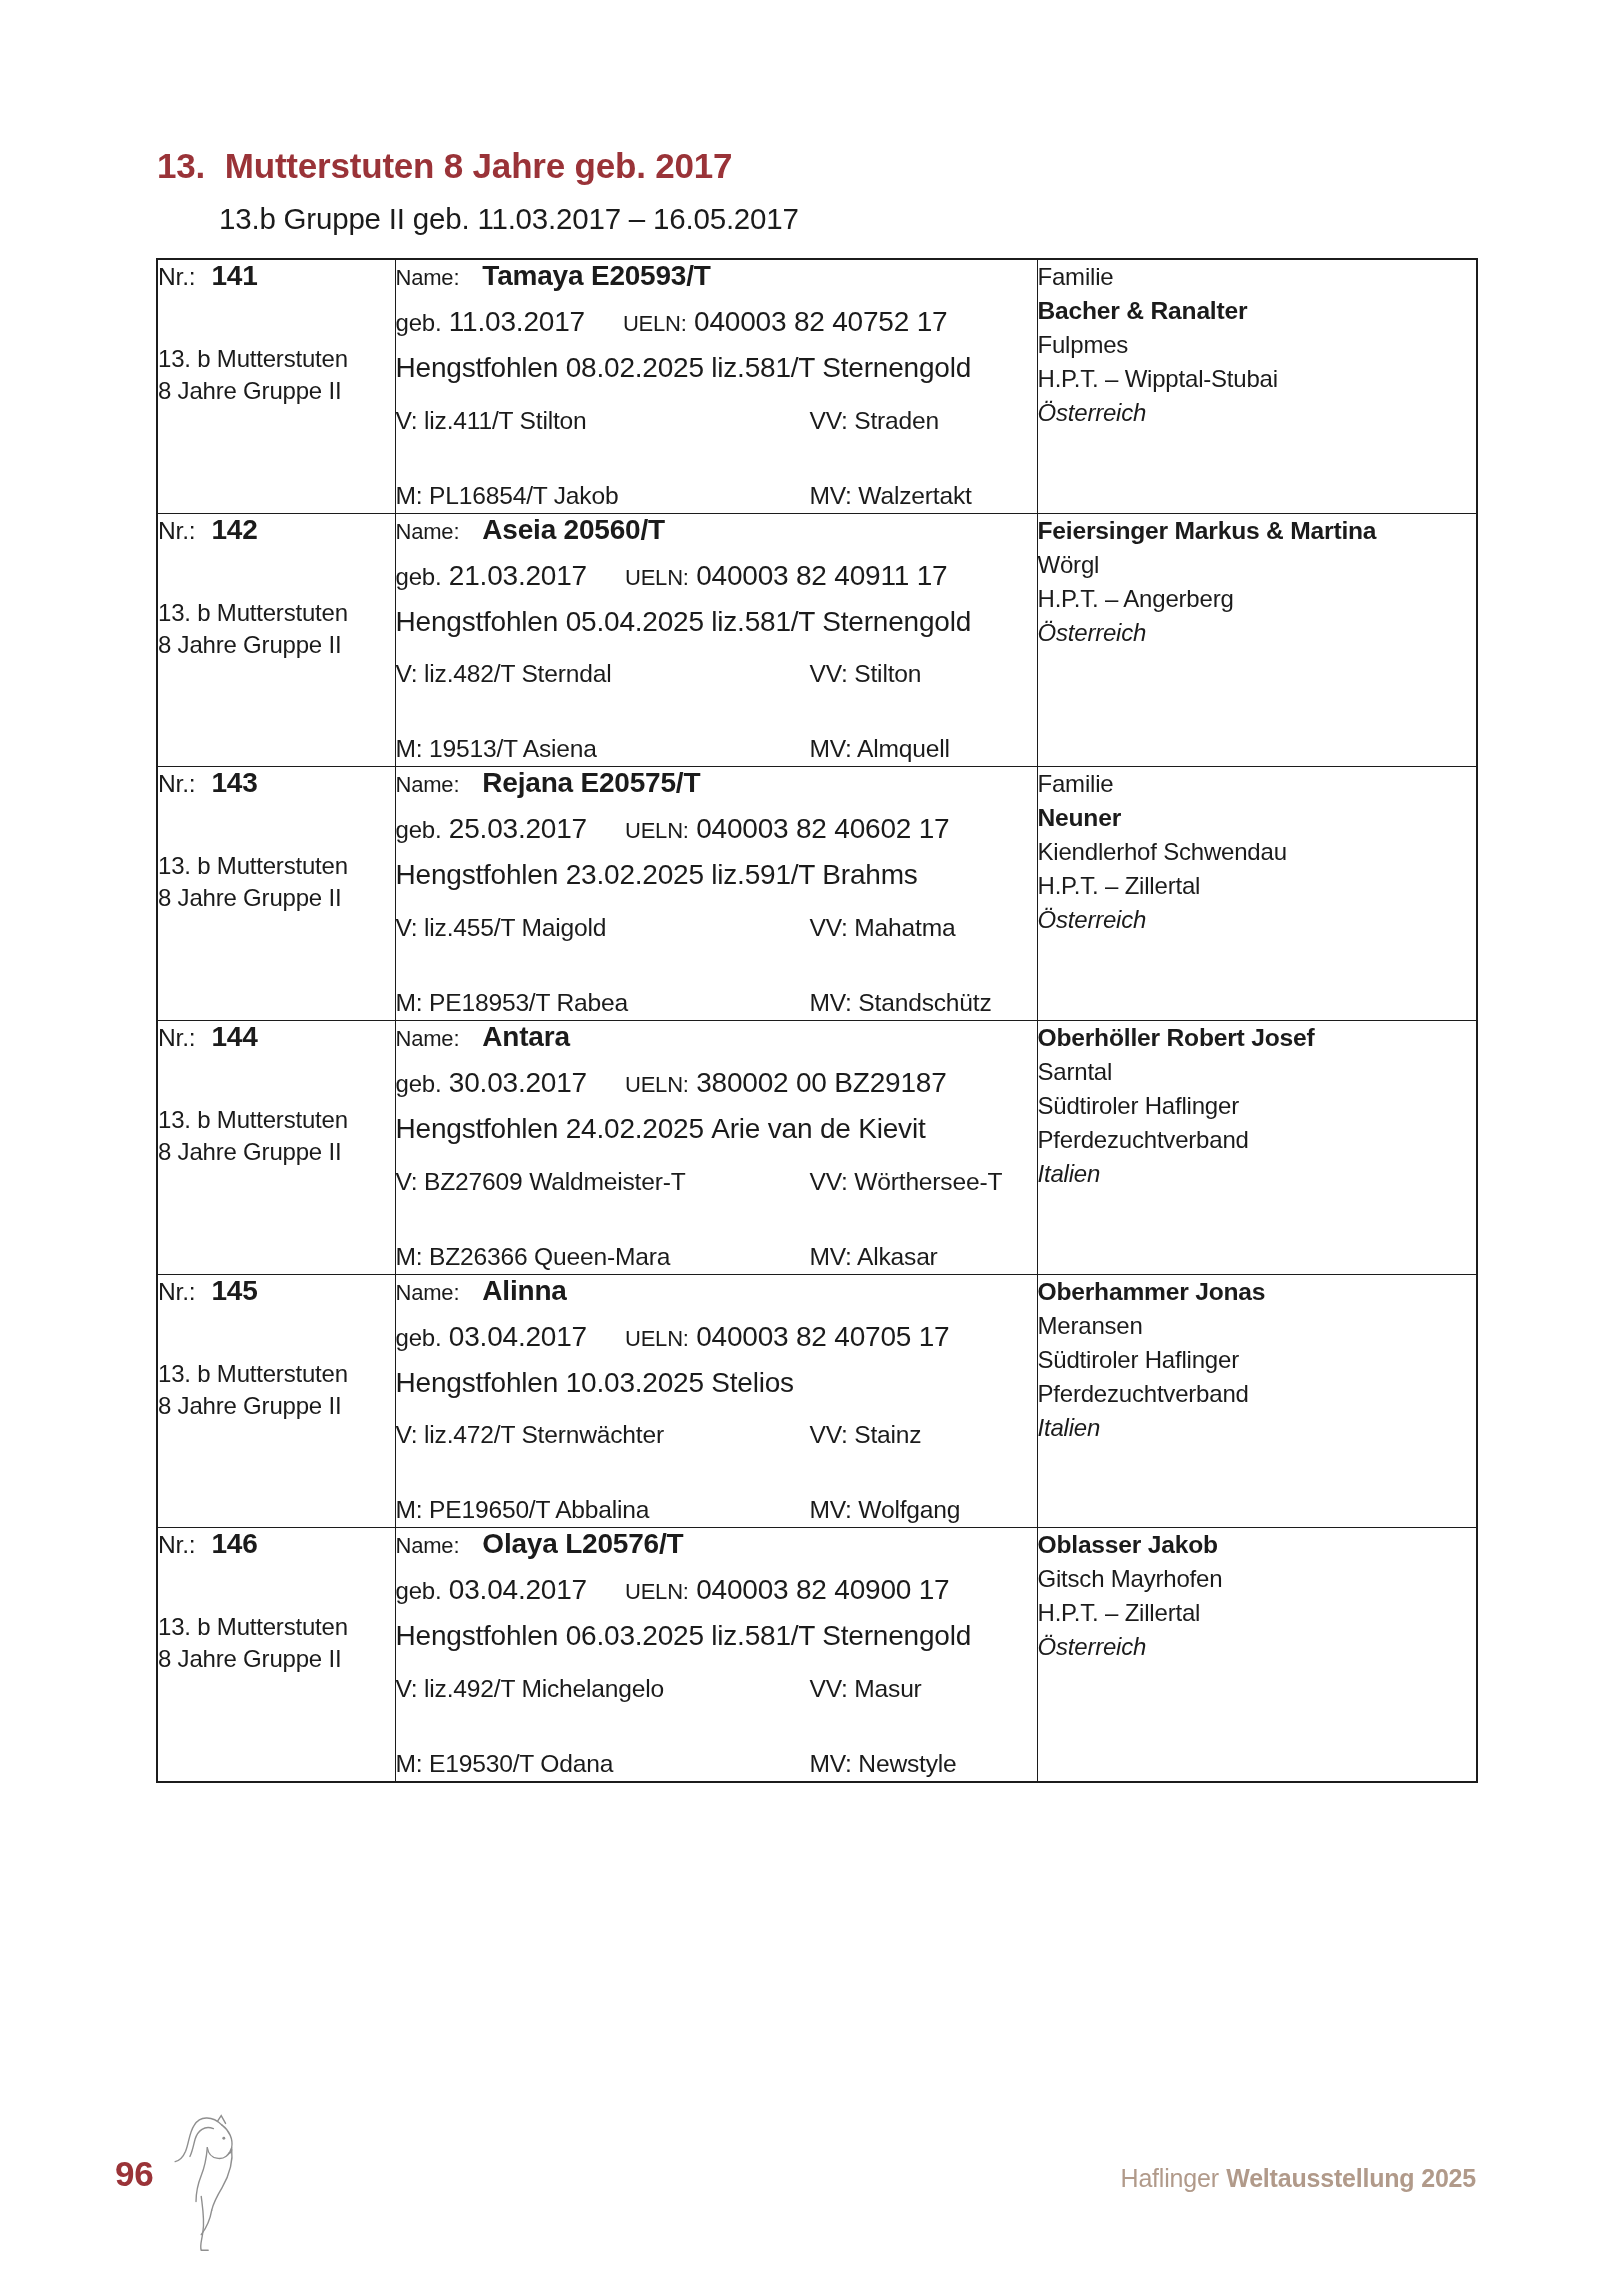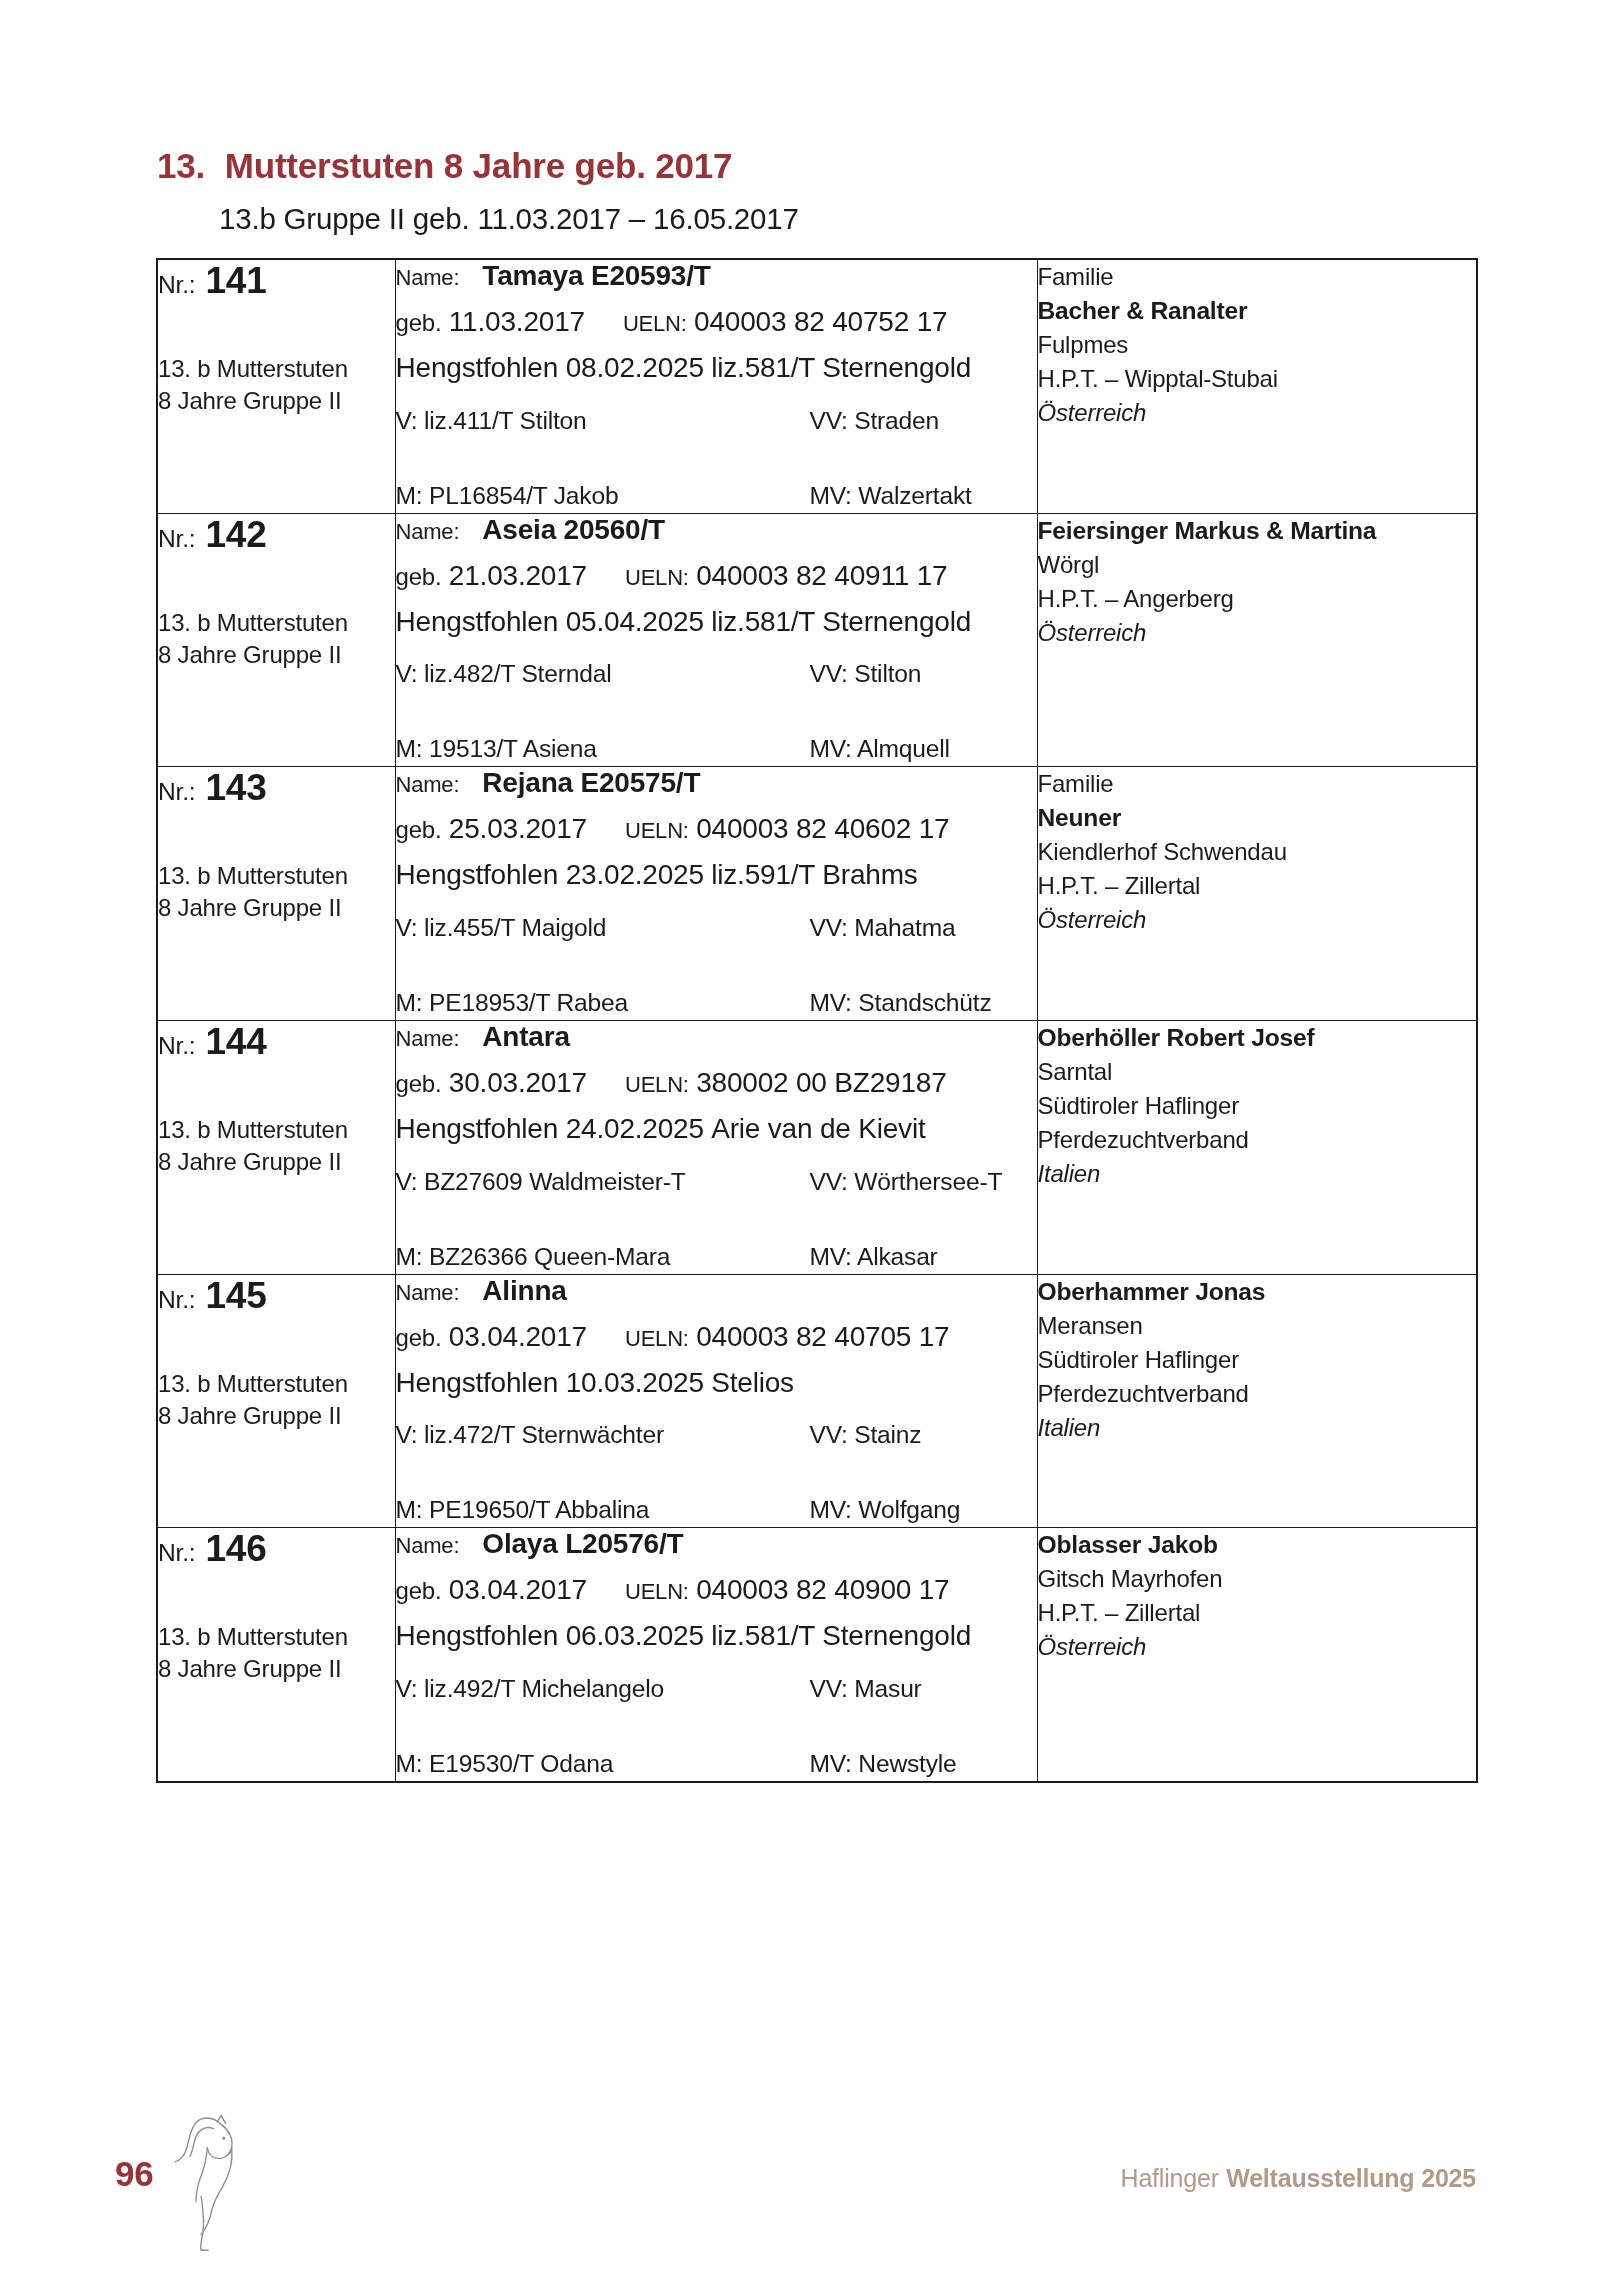--- a/index.html
+++ b/index.html
@@ -32,21 +32,21 @@
   }
   table.catalog td{
     border:1.6px solid var(--border);
     vertical-align:top;height:250px;padding:0;overflow:hidden;
   }
   td.cell-nr{width:238px;padding:34px 6.6px 0 18px;}
   td.cell-main{width:642px;padding:21px 8.2px 0 18px;}
   td.cell-owner{width:440px;padding:11.5px 11.5px 0 19.7px;}
 
   .nr-line{font-size:24.6px;margin-bottom:51px;white-space:nowrap;}
-  .nr-line .nr-value{font-size:37px;font-weight:700;margin-left:10px;}
+  .nr-line .nr-value{font-size:28px;font-weight:700;margin-left:16px;}
   .group-line{font-size:24px;line-height:32px;white-space:nowrap;}
 
   .line-name{margin-bottom:14px;white-space:nowrap;}
   .name-label{font-size:22px;}
   .name-value{font-size:28px;font-weight:700;margin-left:23px;}
 
   .line-geb{margin-bottom:14px;white-space:nowrap;}
   .geb-label{font-size:24px;}
   .geb-value{font-size:28px;margin-left:7.4px;}
   .ueln-label{font-size:22px;margin-left:38px;text-align:right;}

